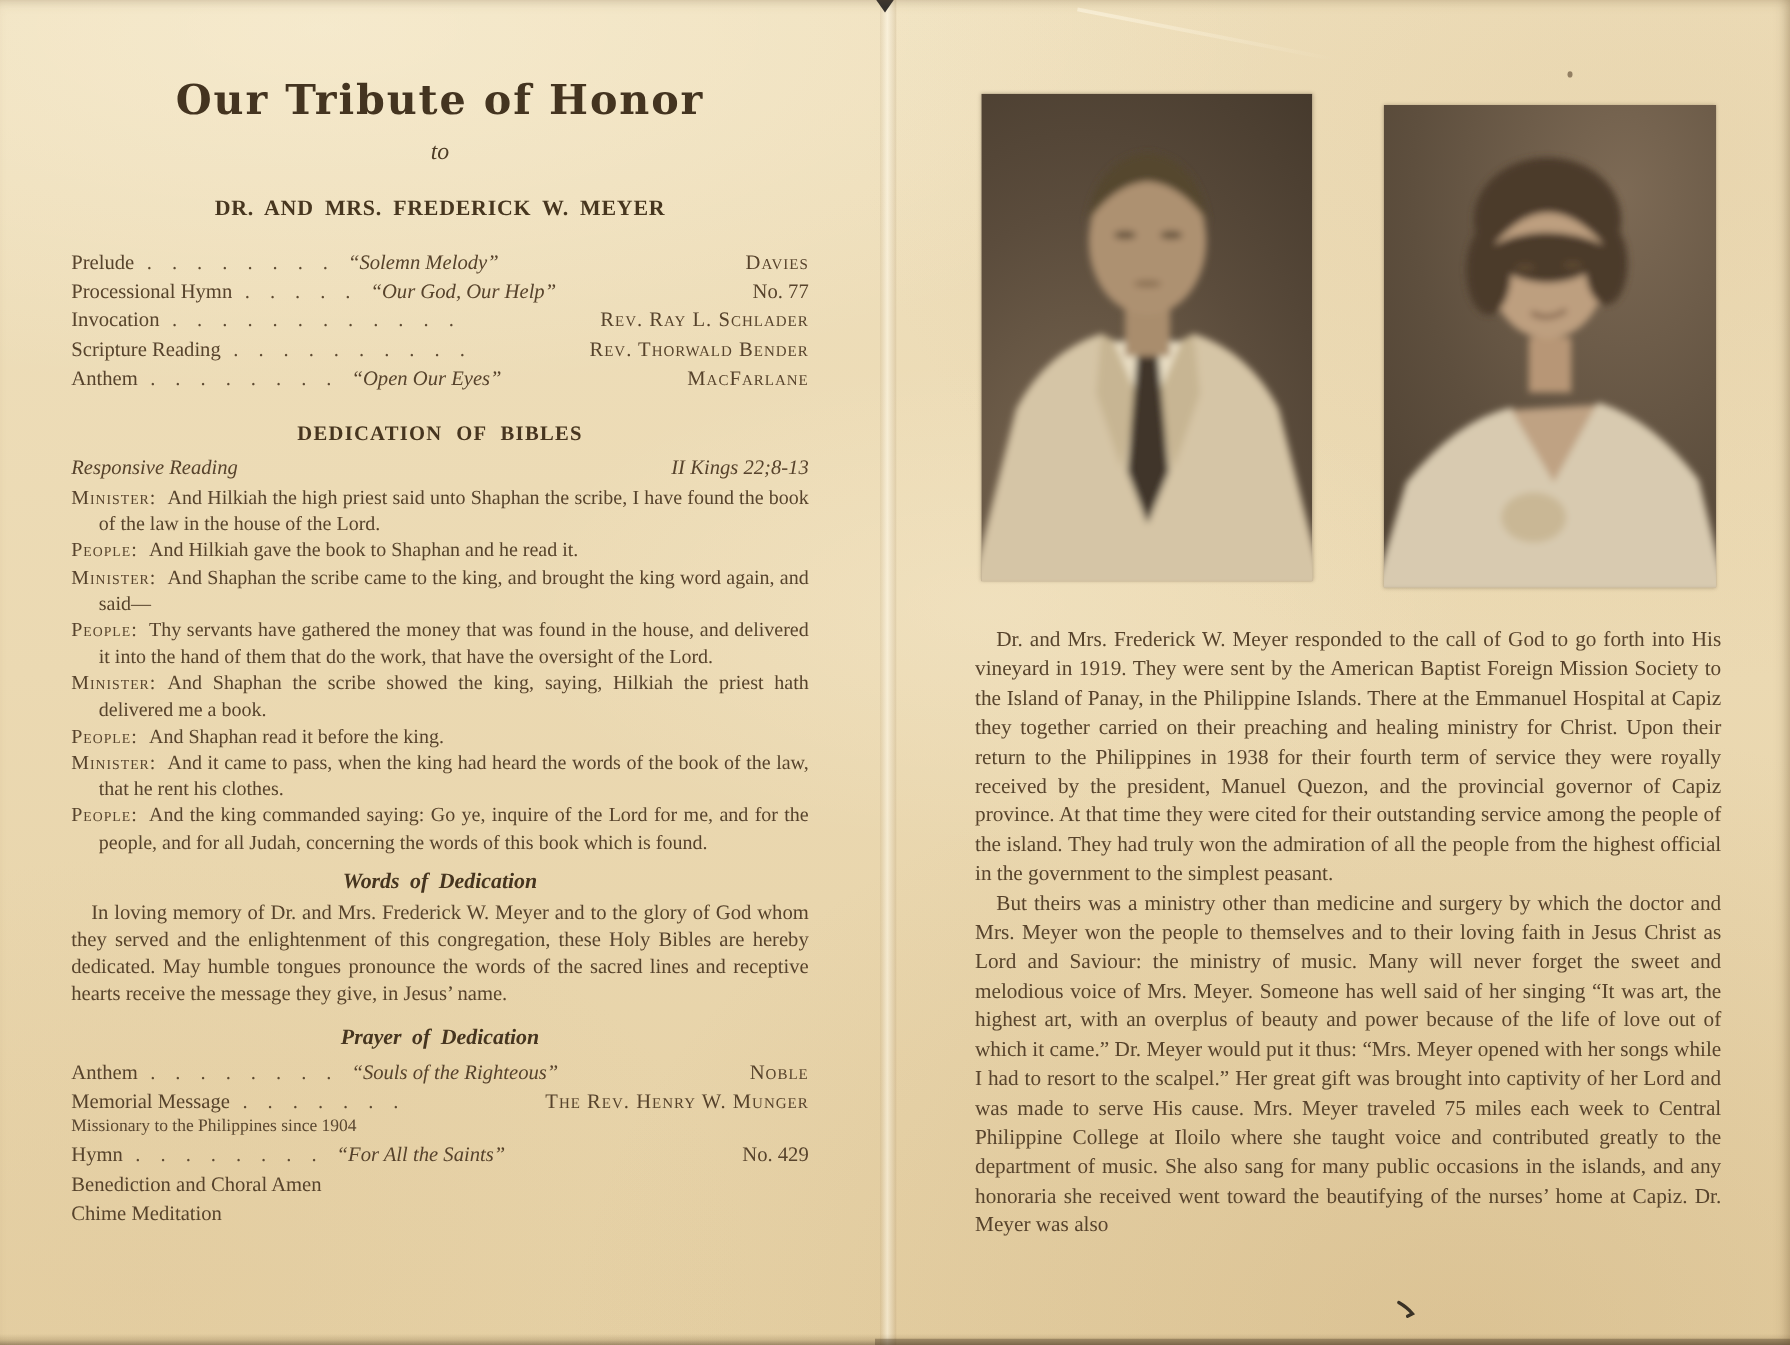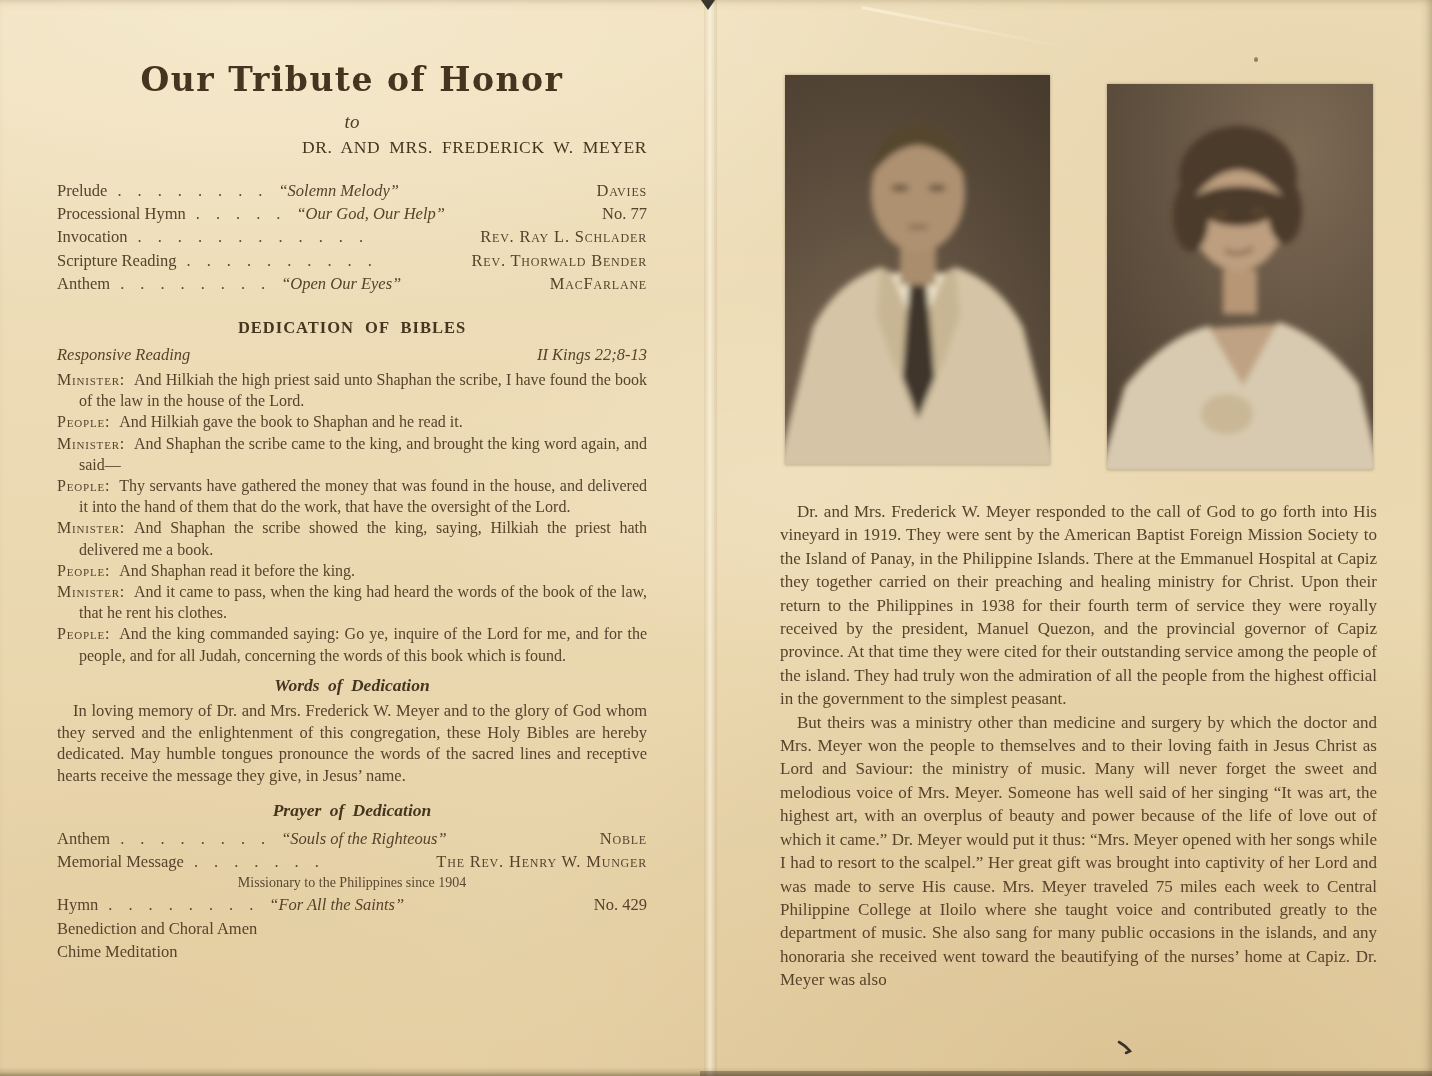--- a/index.html
+++ b/index.html
@@ -12,31 +12,31 @@
       radial-gradient(1000px 700px at 82% 100%, rgba(196,163,110,0.30), transparent 72%),
       radial-gradient(700px 500px at 8% 96%, rgba(220,194,148,0.26), transparent 70%),
       radial-gradient(600px 300px at 55% 45%, rgba(255,246,224,0.22), transparent 65%),
       linear-gradient(180deg,#efe0bd 0%,#ebd9b2 50%,#e5d0a4 100%);
   }
   
   .page-left{position:absolute;left:57px;top:62px;width:590px;}
   .title{margin:0;font-family:"DejaVu Serif",serif;font-weight:700;font-size:33px;line-height:36px;
          text-align:center;color:#443420;letter-spacing:1.5px;}
   .to{font-style:italic;font-size:19px;text-align:center;margin-top:13px;color:#4d3c26;}
-  .honorees{font-weight:400;font-size:17.5px;text-align:right;margin-top:4px;letter-spacing:0.6px;
+  .honorees{font-weight:700;font-size:17.5px;text-align:center;margin-top:23px;letter-spacing:0.6px;
             word-spacing:4px;color:#47361f;}
   .program{margin-top:21px;font-size:16.5px;}
   .prog-line{display:flex;align-items:baseline;line-height:23.2px;}
   .prog-label{white-space:nowrap;}
   .prog-dots{letter-spacing:16px;margin-left:10px;white-space:nowrap;overflow:hidden;flex-shrink:1;color:#5d4a32;}
   .prog-piece{font-style:italic;white-space:nowrap;}
   .prog-spacer{flex:1 1 0;min-width:6px;}
   .prog-credit{white-space:nowrap;}
   .sc{font-variant:small-caps;letter-spacing:0.8px;}
-  .prog-note{text-align:center;font-size:14px;line-height:20px;color:#5a4730;}
+  .prog-note{font-size:14px;line-height:20px;color:#5a4730;}
   .sec-head{font-weight:700;font-size:16.5px;text-align:center;margin-top:23px;
             letter-spacing:1px;word-spacing:6px;color:#46351f;}
   .reading-row{display:flex;justify-content:space-between;font-style:italic;font-size:16.5px;
                margin-top:6px;line-height:22px;gap:34px;}
   .exchanges{margin-top:3px;font-size:16px;line-height:21.2px;}
   .exchange{padding-left:22px;text-indent:-22px;text-align:justify;}
   .speaker{margin-right:9px;}
   .sub-head{font-weight:700;font-style:italic;font-size:17.5px;text-align:center;
             margin-top:9px;margin-bottom:4px;word-spacing:4px;color:#46351f;}
   .sub-head.prayer{margin-top:13px;margin-bottom:6px;}

